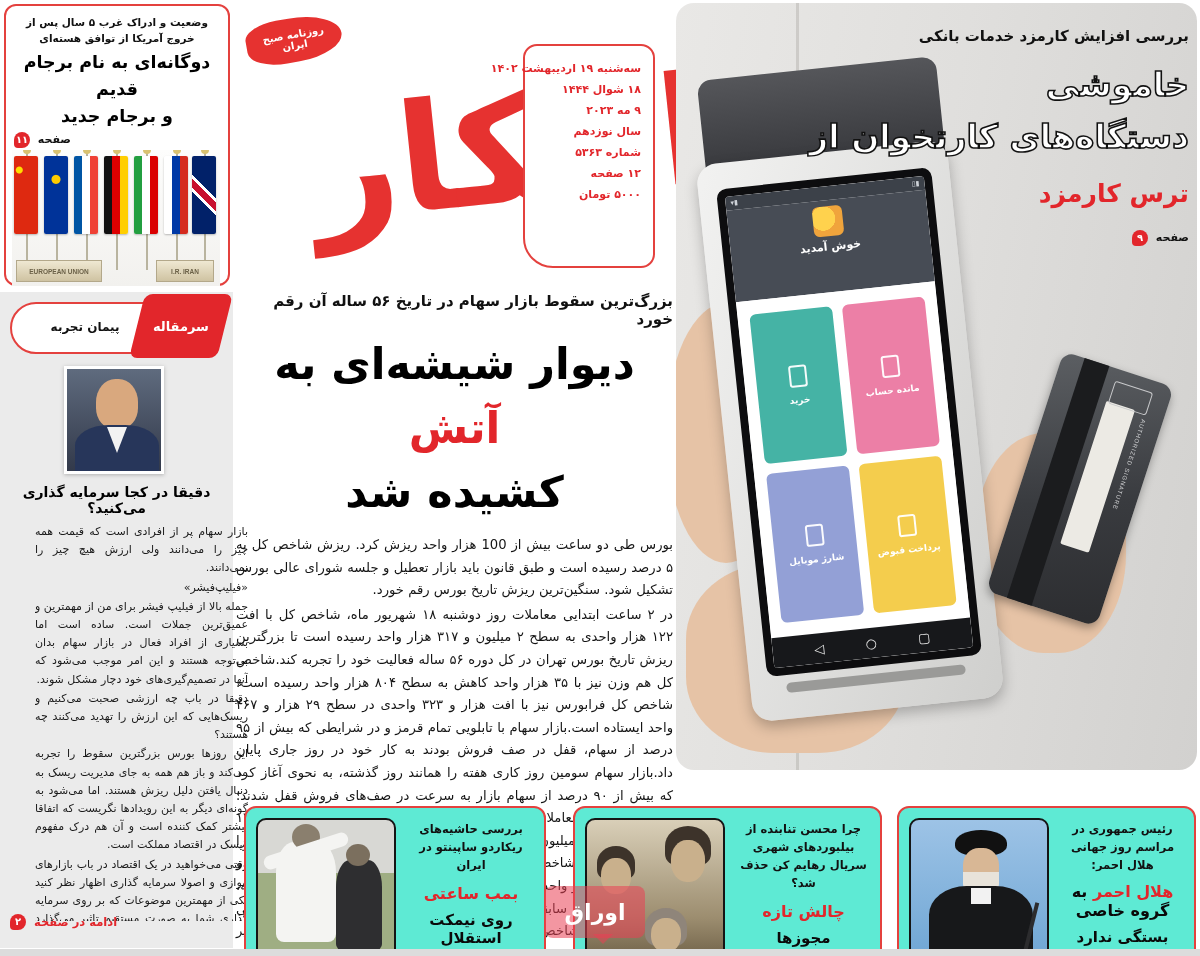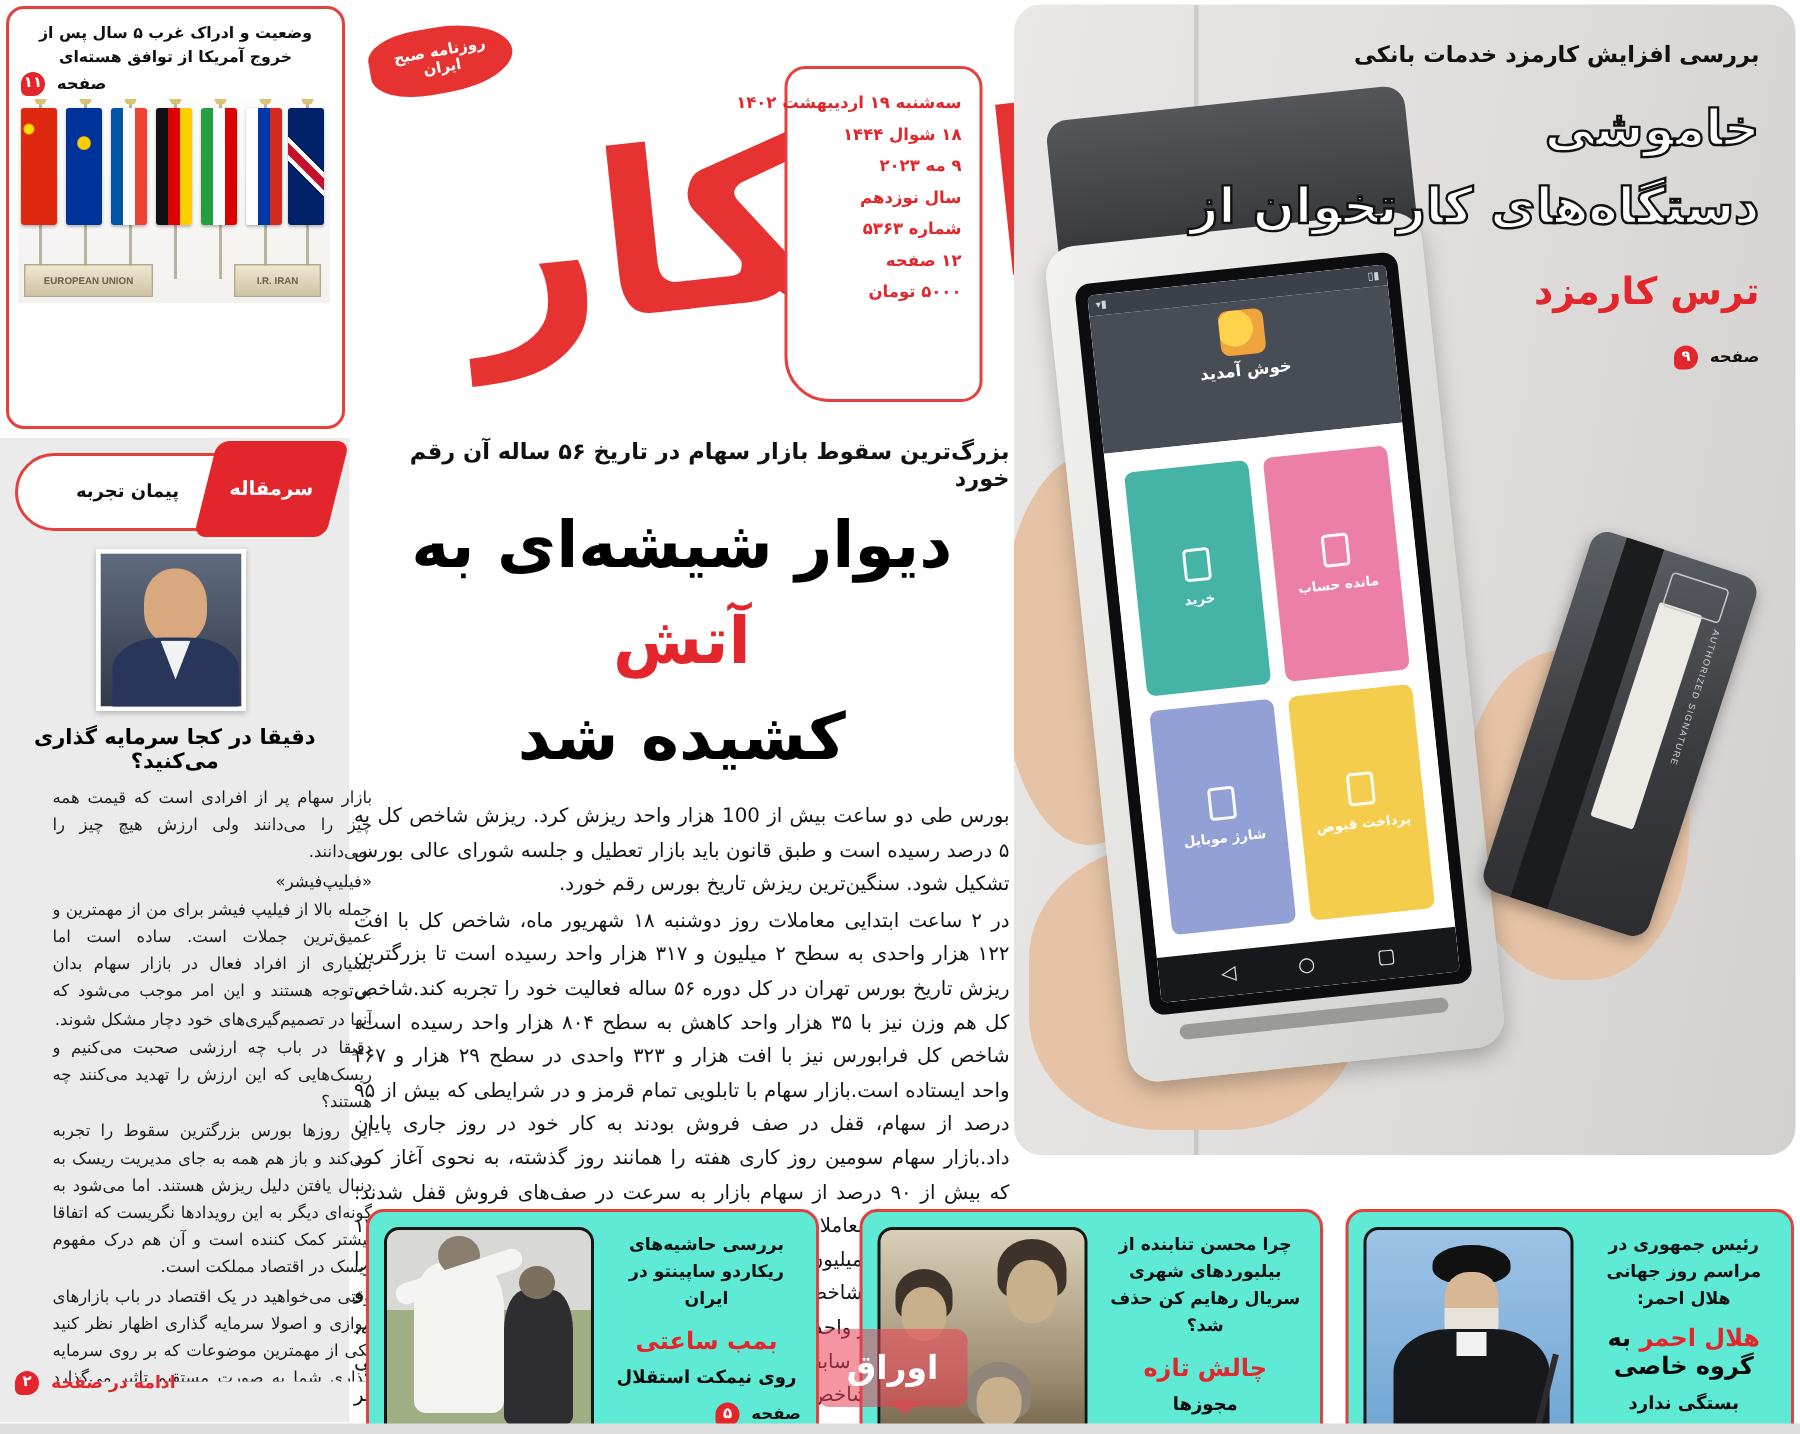--- a/index.html
+++ b/index.html
@@ -37,21 +37,21 @@
     font-size:150px; font-weight:900; transform:rotate(-6deg); line-height:250px; text-align:center; direction:rtl; }
   #tagline-blob { left:246px; top:18px; width:96px; height:44px; background:#e63230; border-radius:40% 60% 55% 45%;
     transform:rotate(-10deg); color:#fff; font-size:10px; font-weight:bold; display:flex; align-items:center; justify-content:center; text-align:center; padding:4px; }
   #datebox { left:523px; top:44px; width:132px; height:224px; border:2px solid #e4413e; border-radius:14px 14px 14px 30px; background:#fff; padding:12px 12px 0 6px; }
   #datebox .dline { font-size:11px; font-weight:bold; color:#e2262b; line-height:21px; text-align:right; white-space:nowrap; }
 
   
   #photo-panel { left:676px; top:3px; width:521px; height:767px; border-radius:18px; overflow:hidden;
     background:linear-gradient(100deg,#e9e8e6 0%, #e0dfdd 45%, #d2d1cf 100%); }
   #photo-panel .door-line { position:absolute; left:120px; top:0; width:3px; height:100%; background:rgba(160,158,152,.35); }
-  #bank-head { position:absolute; top:24px; right:24px; width:330px; text-align:right; }
+  #bank-head { position:absolute; top:24px; right:8px; width:330px; text-align:right; }
   #bank-head .kicker { font-size:15px; font-weight:bold; color:#111; margin-bottom:14px; }
   .outline-line { font-size:33px; font-weight:900; color:#fff; -webkit-text-stroke:1.6px #111; line-height:52px; white-space:nowrap; }
   #bank-red { font-size:25px; font-weight:900; color:#e2262b; margin-top:16px; }
   #bank-page { margin-top:22px; text-align:right; }
 
   
   .hand { background:#e6c3a6; border-radius:50%; position:absolute; }
 
   
   #pos { position:absolute; left:48px; top:128px; width:252px; height:600px; transform:rotate(-6deg); }
@@ -103,21 +103,21 @@
   #ed-body { position:absolute; left:10px; top:231px; width:213px; height:398px; overflow:hidden;margin-left:25px; }
   #ed-body p { font-size:11px; line-height:18.2px; text-align:justify; color:#1a1a1a; margin-bottom:1px; }
   #ed-more { position:absolute; left:10px; bottom:18px; font-size:11.5px; font-weight:bold; color:#e2262b; }
 
   
   .story-box { top:806px; height:168px; background:#5eead4; border:2px solid #e4413e; border-radius:12px; }
   .story-box .photo { position:absolute; left:10px; top:10px; width:140px; height:144px; border:2px solid #151515; border-radius:10px; overflow:hidden; }
   .story-box .txt { position:absolute; right:6px; top:12px; left:158px; text-align:center; }
   .story-box .kicker { font-size:11.5px; font-weight:bold; line-height:18px; color:#111; }
   .story-box .t-red { font-size:16px; font-weight:900; color:#e2262b; margin-top:10px; }
-  .story-box .t-black { font-size:12px; font-weight:900; color:#0a0a0a; margin-top:8px; }
+  .story-box .t-black { font-size:15px; font-weight:900; color:#0a0a0a; margin-top:8px; }
   .story-box .page-row { margin-top:10px; text-align:right; padding-right:4px; }
   
   #ph-football { background:linear-gradient(#d8d8d4 0 38%, #9fae83 38% 100%); }
   #ph-football .coach { position:absolute; left:18px; top:22px; width:60px; height:100px; background:#f4f4f2; border-radius:30% 30% 8px 8px; }
   #ph-football .coach::before { content:""; position:absolute; left:16px; top:-18px; width:28px; height:26px; border-radius:50%; background:#8a7f6e; }
   #ph-football .coach::after { content:""; position:absolute; left:-14px; top:2px; width:88px; height:14px; background:#f4f4f2; border-radius:8px; transform:rotate(-18deg); }
   #ph-football .assist { position:absolute; right:12px; top:40px; width:46px; height:90px; background:#2e2e30; border-radius:30% 30% 6px 6px; }
   #ph-football .assist::before { content:""; position:absolute; left:10px; top:-16px; width:24px; height:22px; border-radius:50%; background:#7b6f5e; }
   #ph-movie { background:linear-gradient(#d9cfb8, #9c8d6f 70%, #6f6148); }
   #ph-movie .face { position:absolute; border-radius:46%; background:#c9b08c; }
@@ -137,20 +137,24 @@
 
   #bottom-strip { left:0; top:949px; width:1200px; height:7px; background:#dcdcdc; }
 </style>
 </head>
 <body>
 
 <div id="paper">
 
   <div id="jcpoa-box" class="abs">
     <div class="kicker">وضعیت و ادراک غرب ۵ سال پس از خروج آمریکا از توافق هسته‌ای</div>
+    <h2>
+      <span>دوگانه‌ای به نام برجام قدیم</span><br>
+      <span>و برجام جدید</span>
+    </h2>
     <div id="jcpoa-page" class="page-row">
       <span>صفحه</span>
       <span class="badge">۱۱</span>
     </div>
     <div id="flags-photo">
       <div class="flagpole" style="left:14px"></div>
       <div class="flagpole" style="left:44px"></div>
       <div class="flagpole" style="left:74px"></div>
       <div class="flagpole" style="left:104px"></div>
       <div class="flagpole" style="left:134px"></div>

